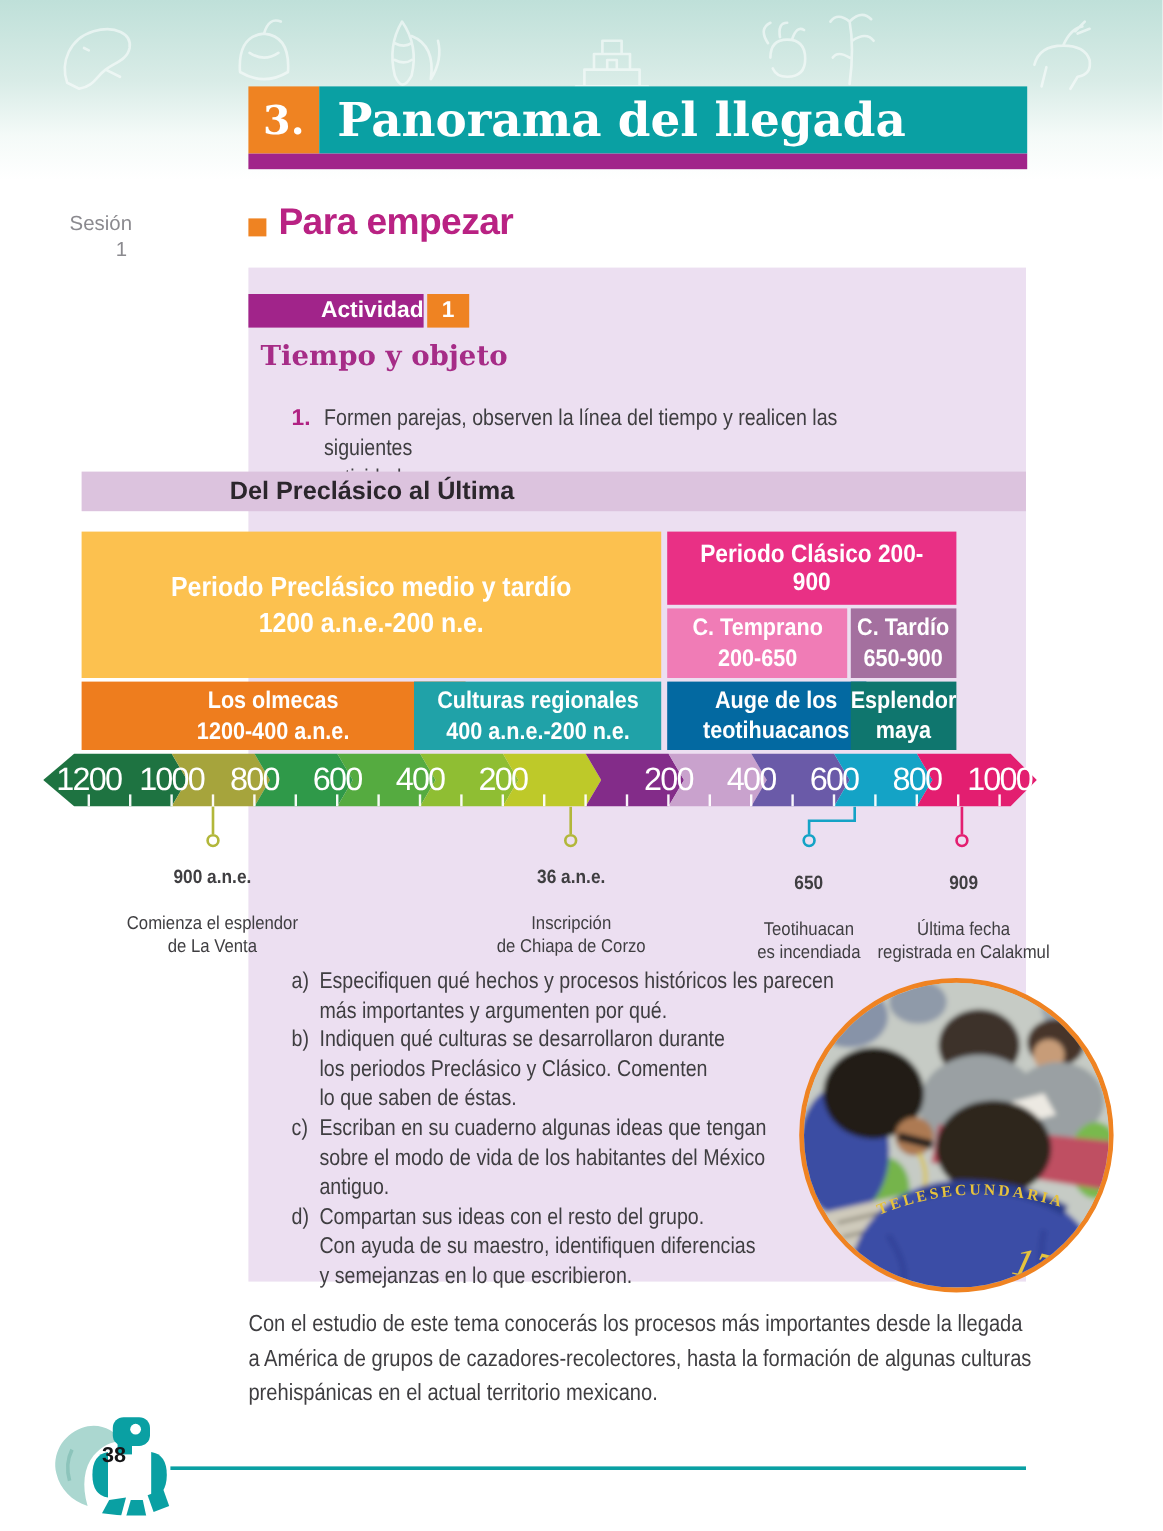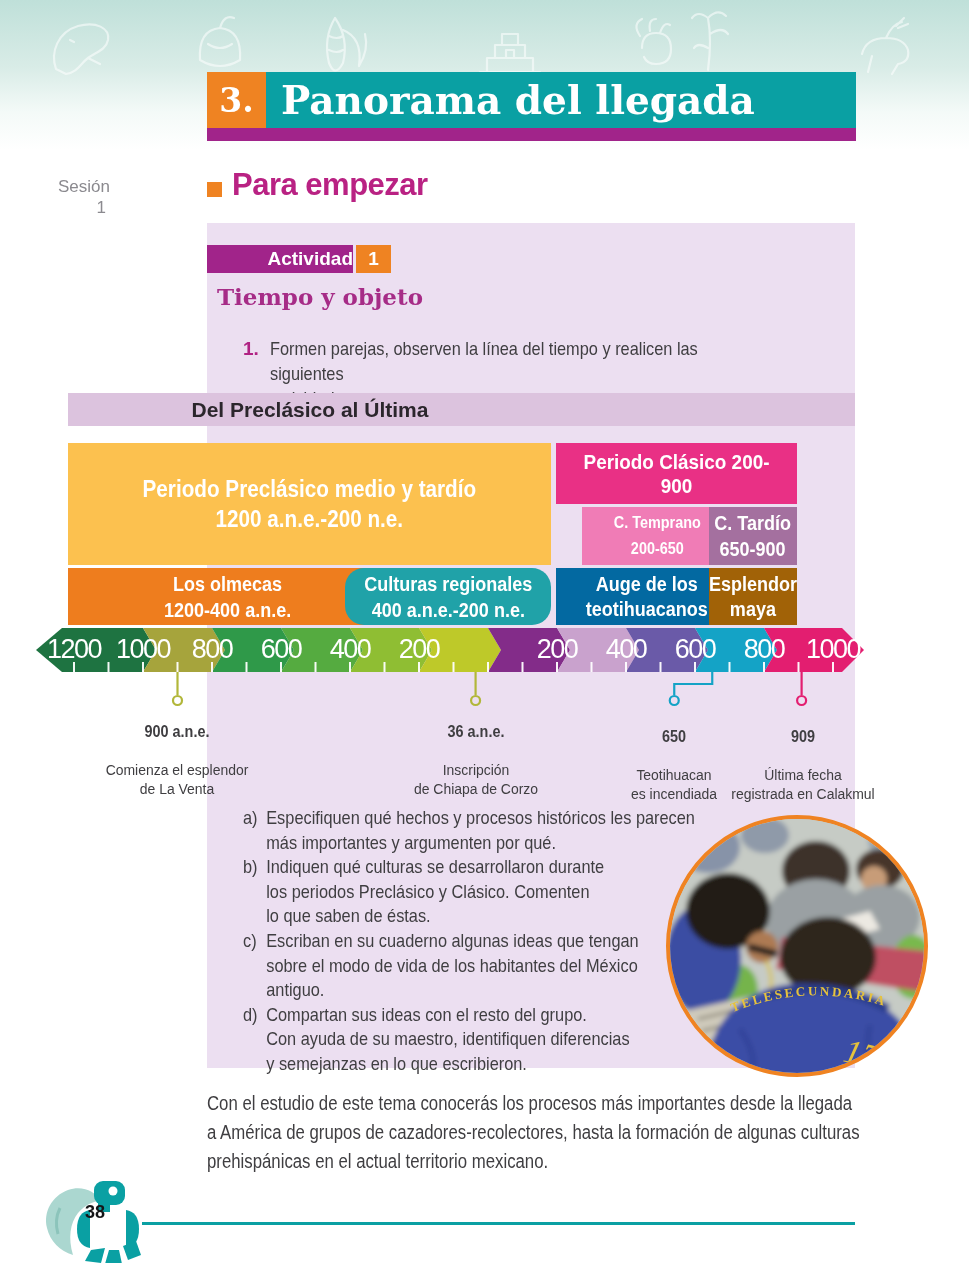--- a/index.html
+++ b/index.html
@@ -40,21 +40,21 @@
   .instruction .marker{position:absolute;left:0;top:0;font-weight:bold;color:#b02283;font-size:19px;line-height:25px;}
   .instruction .txt{margin-left:27px;font-size:19px;line-height:25px;}
 
   
   .tl-title{left:68px;top:393px;width:787px;height:33px;}
   .tl-title .t{position:absolute;left:0;top:0;width:484px;text-align:center;line-height:33px;
                font-size:21px;font-weight:bold;color:#2b262c;}
   .pbox{display:flex;align-items:center;justify-content:center;text-align:center;color:#fff;font-weight:bold;}
   .p-preclasico{left:68px;top:443px;width:483px;height:122px;font-size:23px;line-height:30px;}
   .p-clasico{left:556px;top:443px;width:241px;height:61px;font-size:21px;}
-  .p-temprano{left:556px;top:507px;width:150px;height:58px;font-size:16px;line-height:26px;margin-left:26px;}
+  .p-temprano{left:556px;top:507px;width:150px;height:58px;font-size:20px;line-height:26px;}
   .p-tardio{left:709px;top:507px;width:88px;height:58px;font-size:20px;line-height:26px;}
   .p-olmecas{left:68px;top:568px;width:320px;height:57px;font-size:20px;line-height:26px;}
   .p-culturas{left:345px;top:568px;width:206px;height:57px;font-size:20px;line-height:26px;}
   .p-auge{left:556px;top:568px;width:150px;height:57px;font-size:20px;line-height:25px;}
   .p-esplendor{left:709px;top:568px;width:88px;height:57px;font-size:20px;line-height:25px;}
 
   .axis{left:36px;top:628px;width:830px;height:44px;}
   .axis-num{font-family:"Liberation Sans",sans-serif;font-size:27px;font-weight:500;fill:#fff;
             text-anchor:middle;letter-spacing:-1.5px;}
   .callouts{left:36px;top:672px;width:830px;height:62px;}
@@ -148,29 +148,29 @@
 200-650</span>
     </div>
   <div class="abs pbox p-tardio" style="background-color: rgb(164, 112, 159);">
     <span class="pre condc">C. Tardío
 650-900</span>
     </div>
   <div class="abs pbox p-olmecas" style="background-color: rgb(238, 125, 30);">
     <span class="pre condc">Los olmecas
 1200-400 a.n.e.</span>
     </div>
-  <div class="abs pbox p-culturas" style="background-color: rgb(32, 162, 168); border-radius: 19px;">
+  <div class="abs pbox p-culturas" style="background-color: rgb(32, 162, 168);">
     <span class="pre condc">Culturas regionales
 400 a.n.e.-200 n.e.</span>
     </div>
   <div class="abs pbox p-auge" style="background-color: #0369a1; padding-left: 16px;">
     <span class="pre condc">Auge de los
 teotihuacanos</span>
     </div>
-  <div class="abs pbox p-esplendor" style="background-color: #a16207;">
+  <div class="abs pbox p-esplendor" style="background-color: #0f766e;">
     <span class="pre condc">Esplendor
 maya</span>
     </div>
 
   <svg id="axis-svg" class="abs axis" viewBox="0 0 830 44">
       <polygon points="26,0 107,0 120,22 107,44 26,44 0,22" fill="#1e7341"></polygon>
       <polygon points="107,0 176,0 189,22 176,44 107,44 120,22" fill="#a6a43c"></polygon>
       <polygon points="176,0 245.00000000000003,0 258,22 245.00000000000003,44 176,44 189,22" fill="#2f9949"></polygon>
       <polygon points="245.00000000000003,0 314,0 327,22 314,44 245.00000000000003,44 258,22" fill="#55ab40"></polygon>
       <polygon points="314,0 383,0 396,22 383,44 314,44 327,22" fill="#8fbe33"></polygon>

